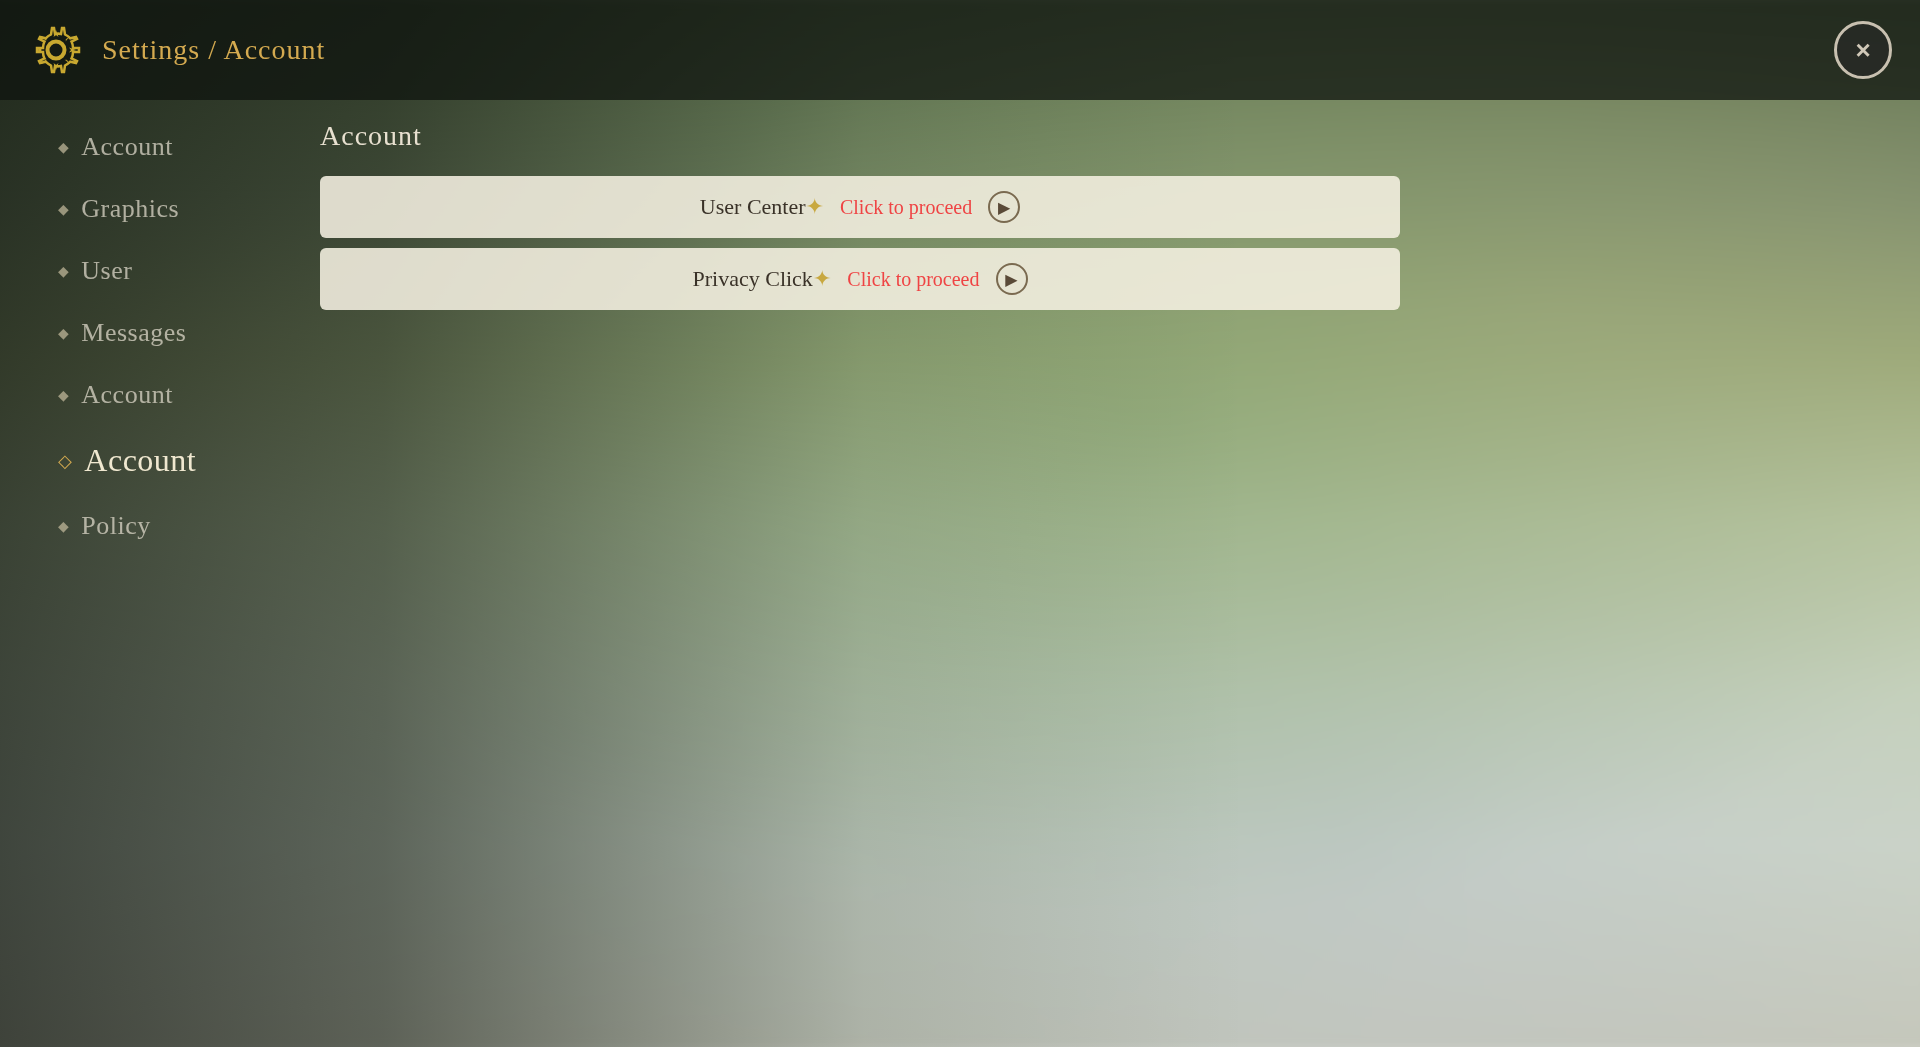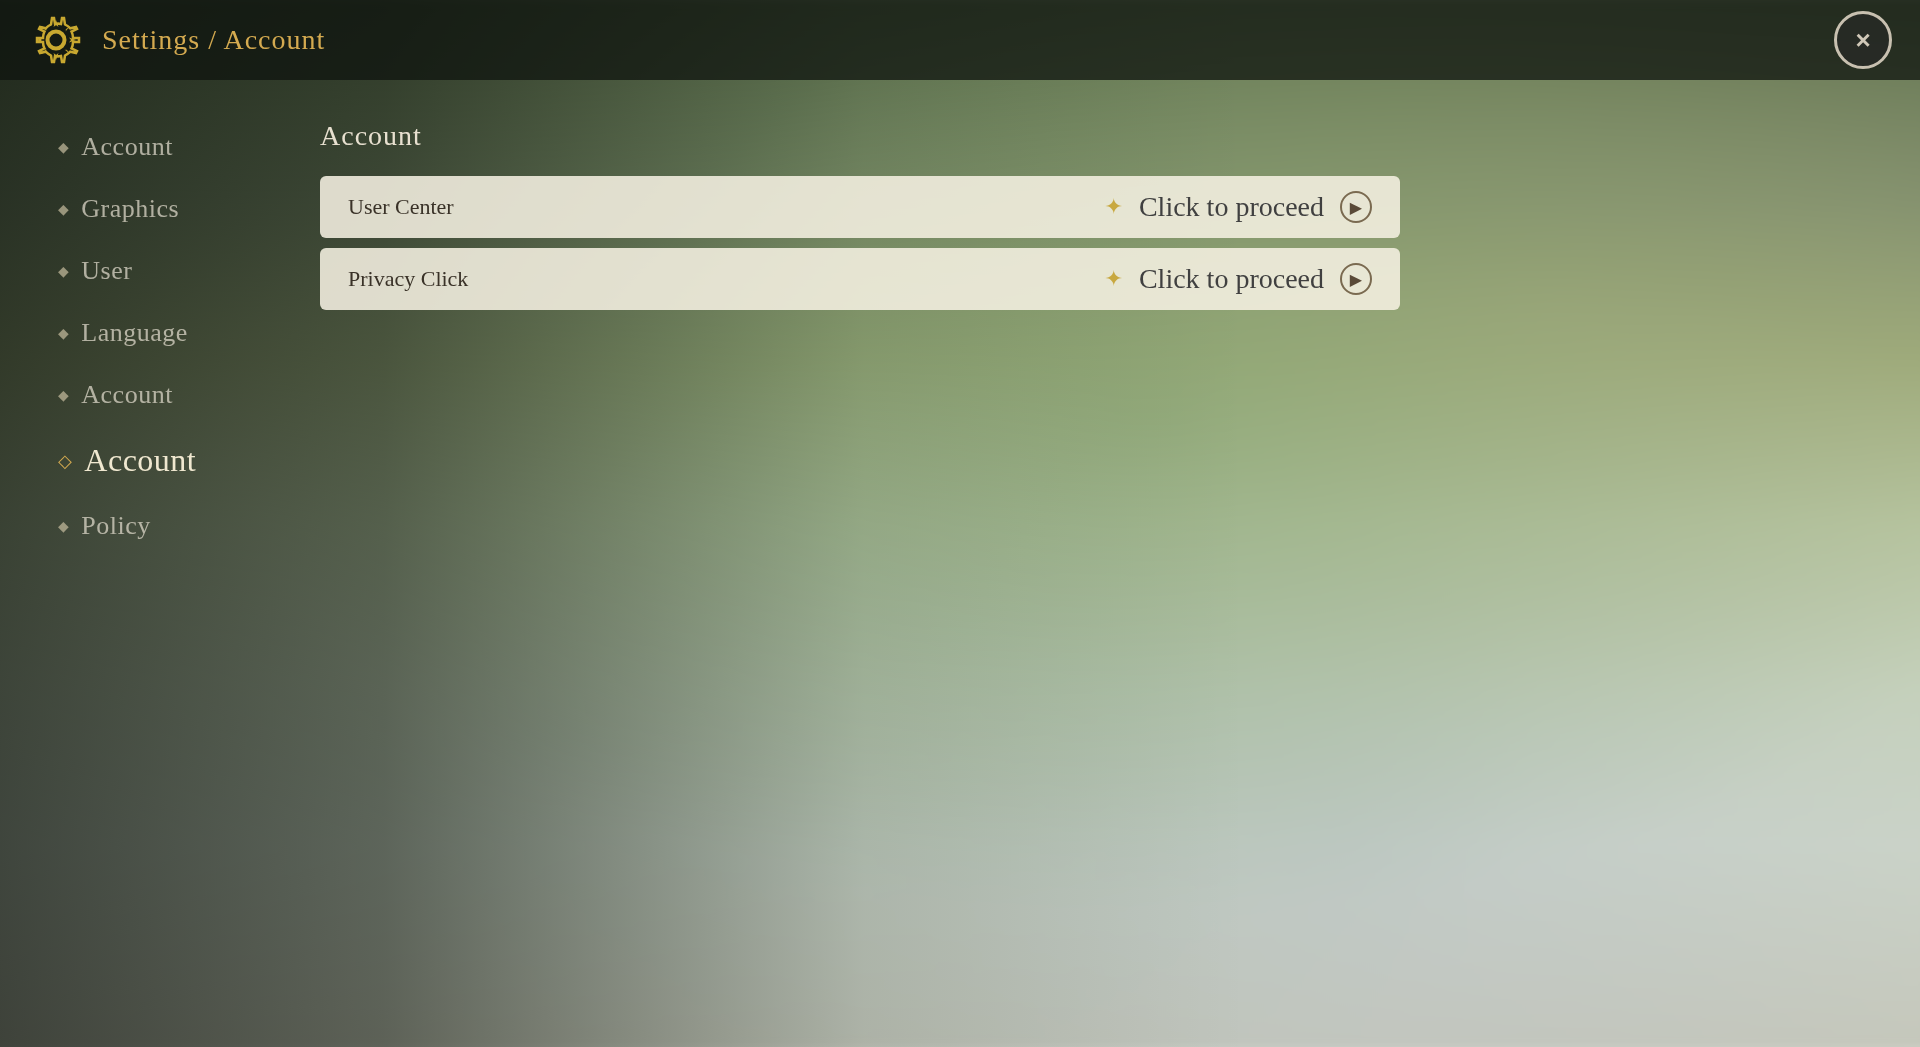--- a/index.html
+++ b/index.html
@@ -32,21 +32,21 @@
       inset: 0;
       background: linear-gradient(90deg, rgba(10,15,10,0.72) 0%, rgba(10,15,10,0.55) 20%, rgba(10,15,10,0.1) 45%, transparent 65%);
     }
 
     
     .header {
       position: absolute;
       top: 0;
       left: 0;
       right: 0;
-      height: 80px;
+      height: 100px;
       background: rgba(15,20,15,0.75);
       display: flex;
       align-items: center;
       padding: 0 30px;
       gap: 20px;
     }
 
     .breadcrumb-text {
       color: #d4aa50;
       font-size: 28px;
@@ -140,42 +140,42 @@
       flex-direction: column;
       gap: 10px;
       max-width: 1080px;
     }
 
     .option-row {
       background: rgba(245,240,225,0.88);
       border-radius: 6px;
       display: flex;
       align-items: center;
-      justify-content: space-between;
+      justify-content: center;
       padding: 0 28px 0 28px;
       height: 62px;
       cursor: pointer;
       transition: background 0.2s;
     }
 
     .option-label {
       color: #3a3228;
       font-size: 22px;
       font-weight: normal;
     }
 
     .option-right {
       display: flex;
       align-items: center;
       gap: 16px;
     }
 
     .option-proceed {
-      color: #404040;
-      font-size: 28px;
+      color: #ef4444;
+      font-size: 20px;
     }
 
     .diamond-icon {
       color: #c8a840;
       font-size: 22px;
     }
 
     .arrow-circle {
       width: 32px;
       height: 32px;
@@ -235,21 +235,21 @@
       <span>Graphics</span>
     </div>
 
     <div class="sidebar-item">
       <span class="diamond">◆</span>
       <span>User</span>
     </div>
 
     <div class="sidebar-item">
       <span class="diamond">◆</span>
-      <span>Language</span>
+      <span>Messages</span>
     </div>
 
     <div class="sidebar-item">
       <span class="diamond">◆</span>
       <span>Account</span>
     </div>
 
     <div class="sidebar-item active">
       <span class="diamond" style="color:#d4aa50; font-size:18px;">◇</span>
       <span>Account</span>

